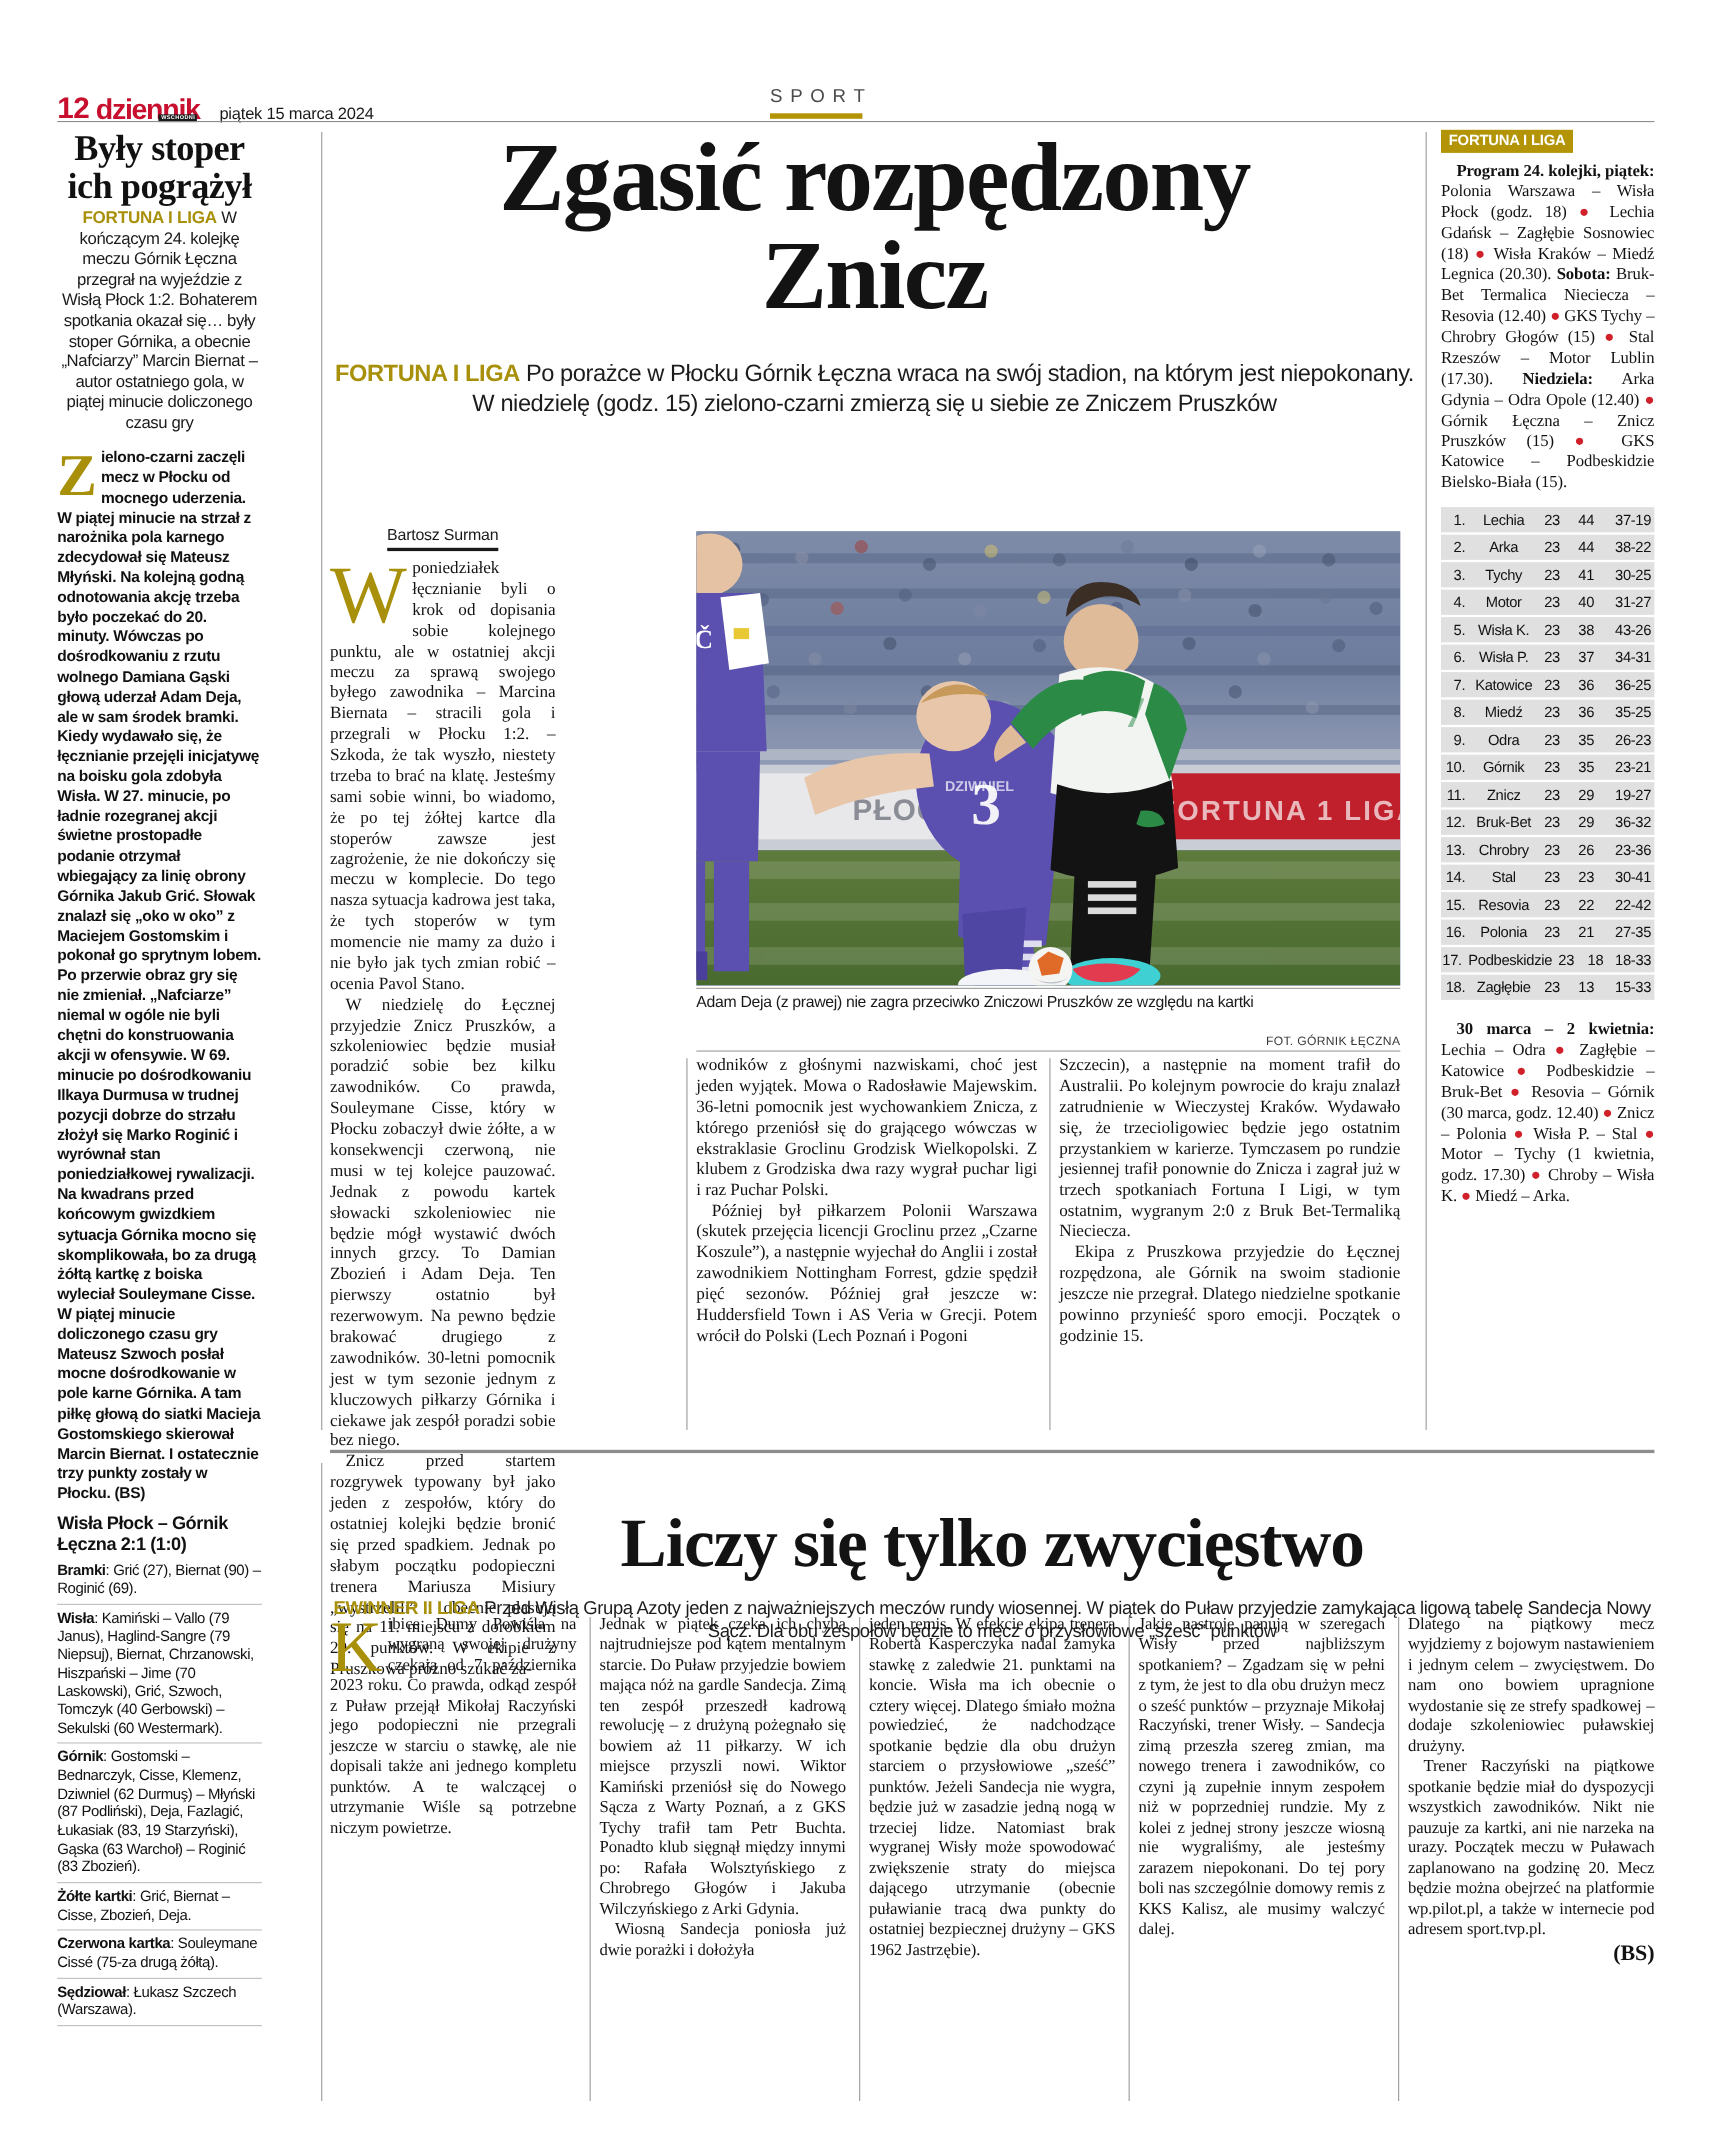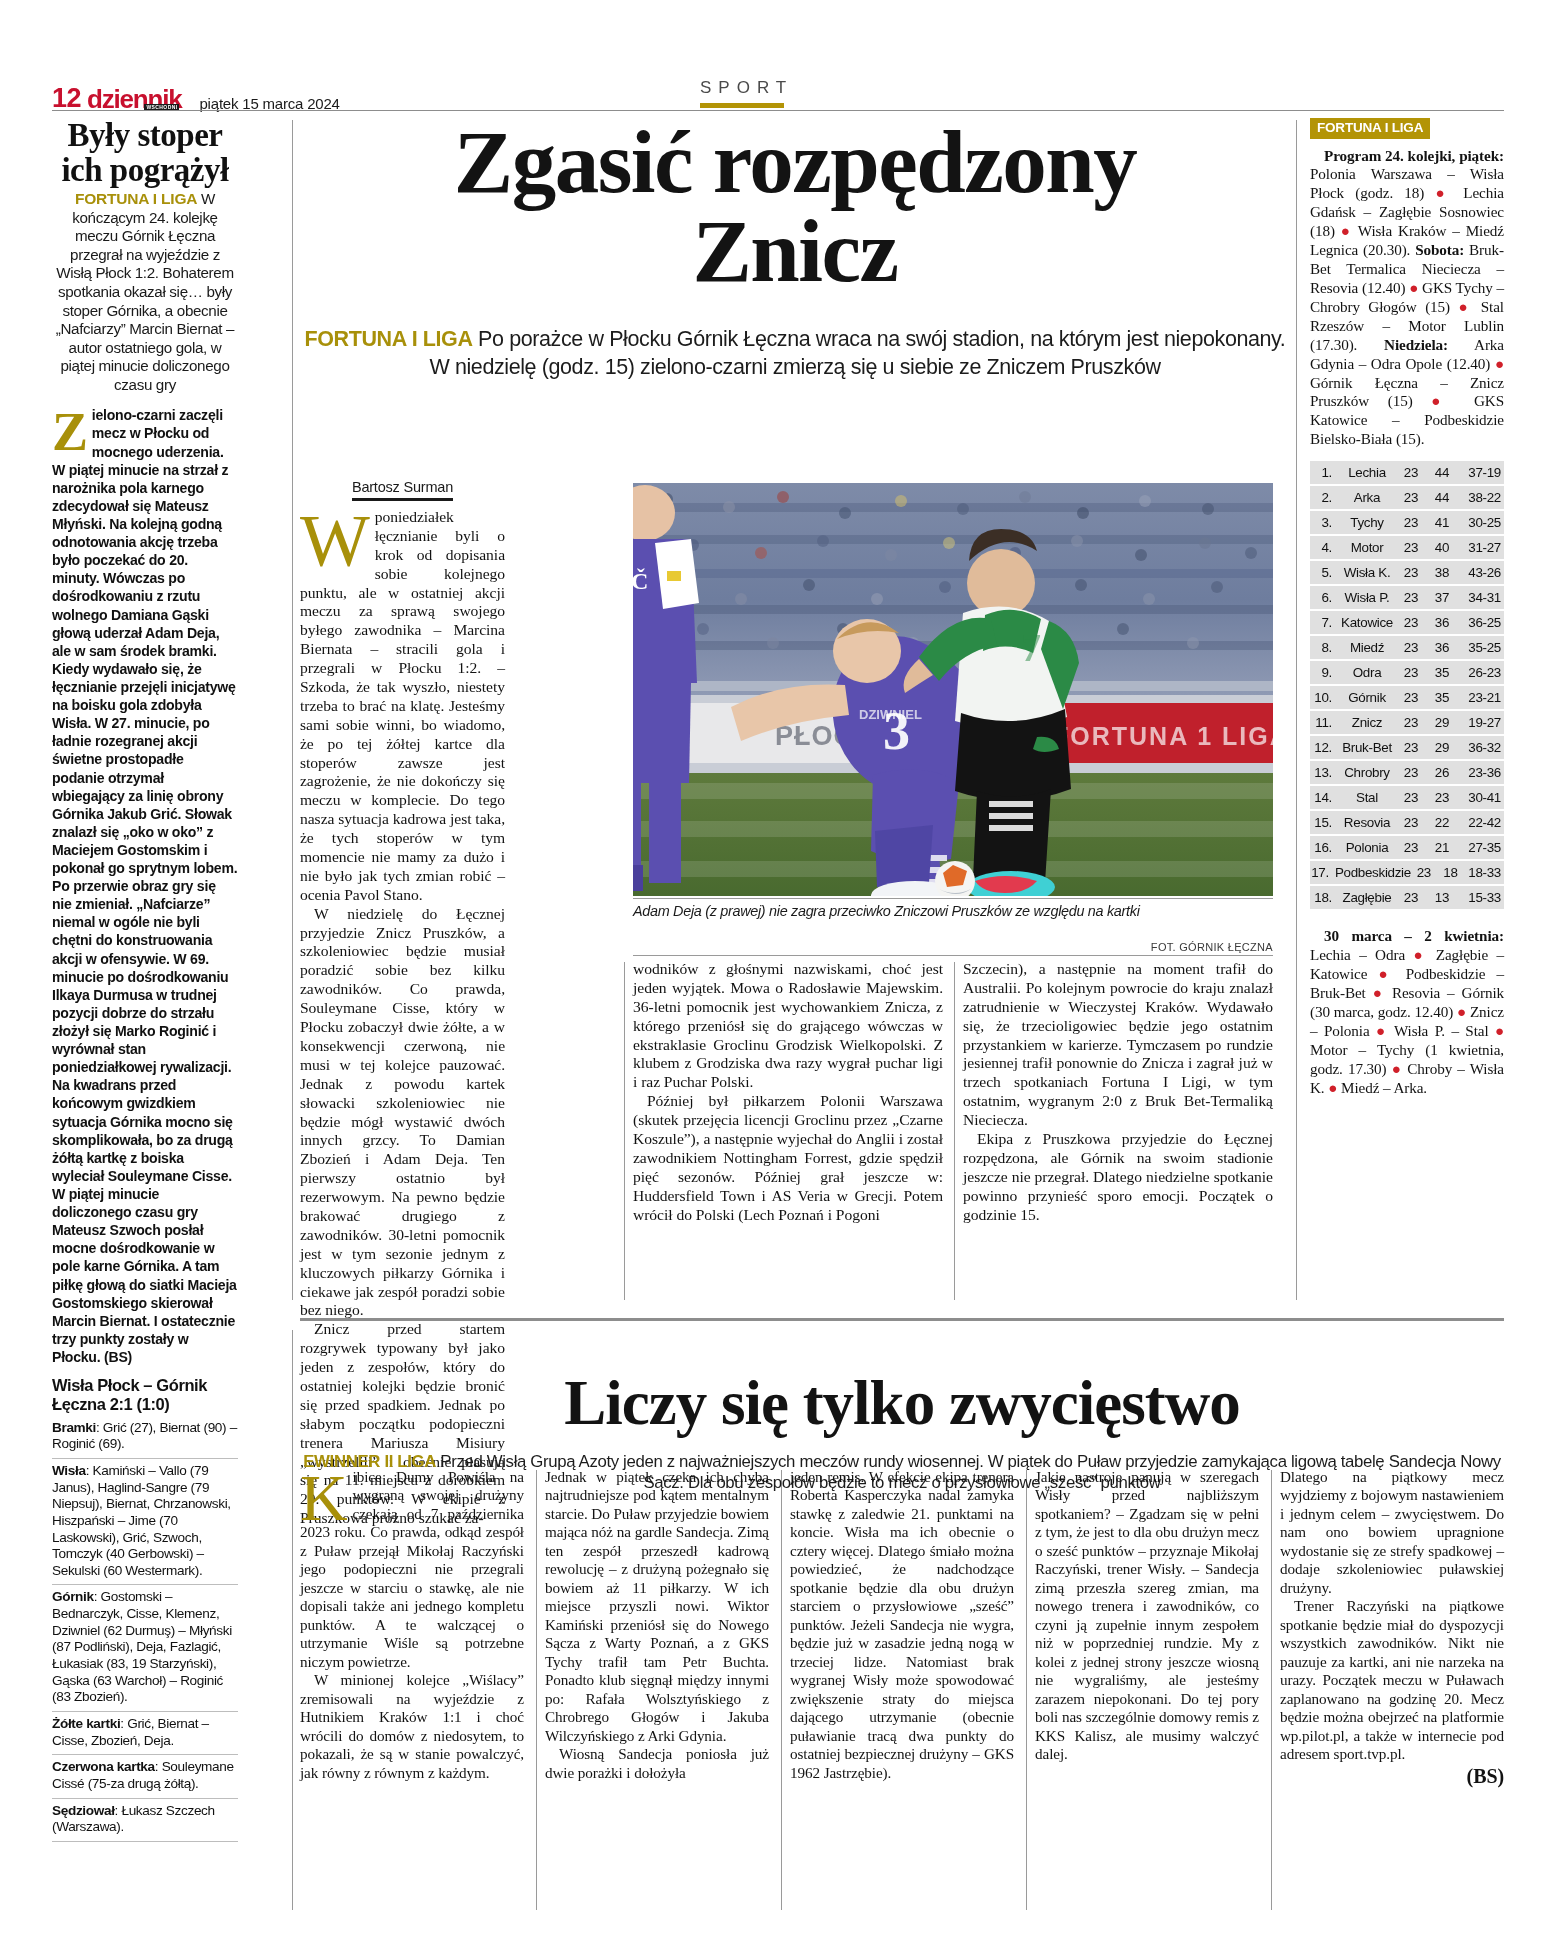--- a/index.html
+++ b/index.html
@@ -137,21 +137,21 @@
     position: absolute; left: 633px; top: 483px; width: 640px; height: 413px;
     overflow: hidden; background: #6b7b9e;
   }
   .photo svg { display: block; }
   .cap-rule {
     position: absolute; left: 633px; top: 898px; width: 640px; height: 1px;
     background: #9a9a9a;
   }
   .caption {
     position: absolute; left: 633px; top: 903px; width: 640px;
-    font-size: 14.4px; line-height: 1.24; color: #1a1a1a; letter-spacing: -0.3px; font-style: italic;
+    font-size: 14.4px; line-height: 1.24; color: #1a1a1a; letter-spacing: -0.3px;
   }
   .credit {
     position: absolute; left: 633px; top: 941px; width: 640px;
     text-align: right; font-size: 11px; color: #3a3a3a; letter-spacing: 0.3px;
   }
   .cap-rule2 {
     position: absolute; left: 633px; top: 955px; width: 640px; height: 1px;
     background: #9a9a9a;
   }
 
@@ -586,21 +586,20 @@
   <div class="hr-thick"></div>
   <div class="low-wrap">
     <div class="low-head">Liczy się tylko zwycięstwo</div>
     <div class="low-lead">
       <span class="kk">EWINNER II LIGA</span><span> Przed Wisłą Grupą Azoty jeden z najważniejszych meczów rundy wiosennej. W piątek do Puław przyjedzie zamykająca ligową tabelę Sandecja Nowy Sącz. Dla obu zespołów będzie to mecz o przysłowiowe „sześć” punktów</span>
     </div>
   </div>
 
   <div class="low-col lc1">
     <p class="noind"><span class="dropcap-K">K</span><span>ibice Dumy Powiśla na wygraną swojej drużyny czekają od 7 października 2023 roku. Co prawda, odkąd zespół z Puław przejął Mikołaj Raczyński jego podopieczni nie przegrali jeszcze w starciu o stawkę, ale nie dopisali także ani jednego kompletu punktów. A te walczącej o utrzymanie Wiśle są potrzebne niczym powietrze.</span></p>
-    <p>W minionej kolejce „Wiślacy” zremisowali na wyjeździe z Hutnikiem Kraków 1:1 i choć wrócili do domów z niedosytem, to pokazali, że są w stanie powalczyć, jak równy z równym z każdym.</p>
   </div>
   <div class="low-col lc2">
     <p class="noind">Jednak w piątek czeka ich chyba najtrudniejsze pod kątem mentalnym starcie. Do Puław przyjedzie bowiem mająca nóż na gardle Sandecja. Zimą ten zespół przeszedł kadrową rewolucję – z drużyną pożegnało się bowiem aż 11 piłkarzy. W ich miejsce przyszli nowi. Wiktor Kamiński przeniósł się do Nowego Sącza z Warty Poznań, a z GKS Tychy trafił tam Petr Buchta. Ponadto klub sięgnął między innymi po: Rafała Wolsztyńskiego z Chrobrego Głogów i Jakuba Wilczyńskiego z Arki Gdynia.</p>
     <p>Wiosną Sandecja poniosła już dwie porażki i dołożyła</p>
   </div>
   <div class="low-col lc3">
     <p class="noind">jeden remis. W efekcie ekipa trenera Roberta Kasperczyka nadal zamyka stawkę z zaledwie 21. punktami na koncie. Wisła ma ich obecnie o cztery więcej. Dlatego śmiało można powiedzieć, że nadchodzące spotkanie będzie dla obu drużyn starciem o przysłowiowe „sześć” punktów. Jeżeli Sandecja nie wygra, będzie już w zasadzie jedną nogą w trzeciej lidze. Natomiast brak wygranej Wisły może spowodować zwiększenie straty do miejsca dającego utrzymanie (obecnie puławianie tracą dwa punkty do ostatniej bezpiecznej drużyny – GKS 1962 Jastrzębie).</p>
   </div>
   <div class="low-col lc4">
     <p class="noind">Jakie nastroje panują w szeregach Wisły przed najbliższym spotkaniem? – Zgadzam się w pełni z tym, że jest to dla obu drużyn mecz o sześć punktów – przyznaje Mikołaj Raczyński, trener Wisły. – Sandecja zimą przeszła szereg zmian, ma nowego trenera i zawodników, co czyni ją zupełnie innym zespołem niż w poprzedniej rundzie. My z kolei z jednej strony jeszcze wiosną nie wygraliśmy, ale jesteśmy zarazem niepokonani. Do tej pory boli nas szczególnie domowy remis z KKS Kalisz, ale musimy walczyć dalej.</p>

